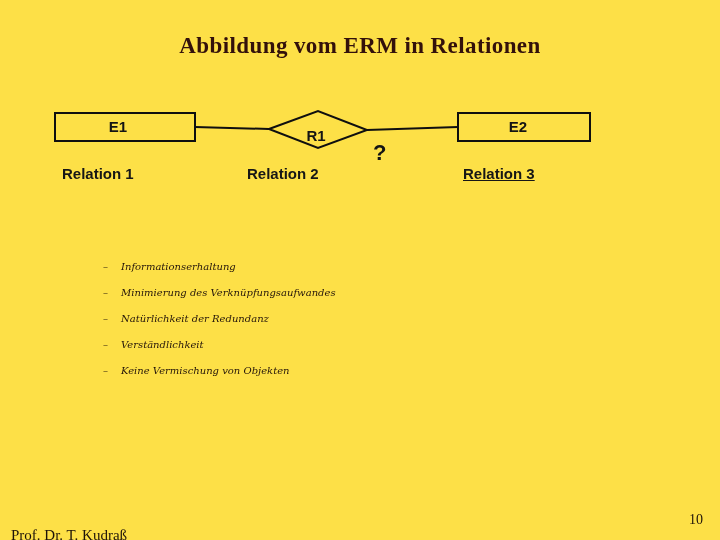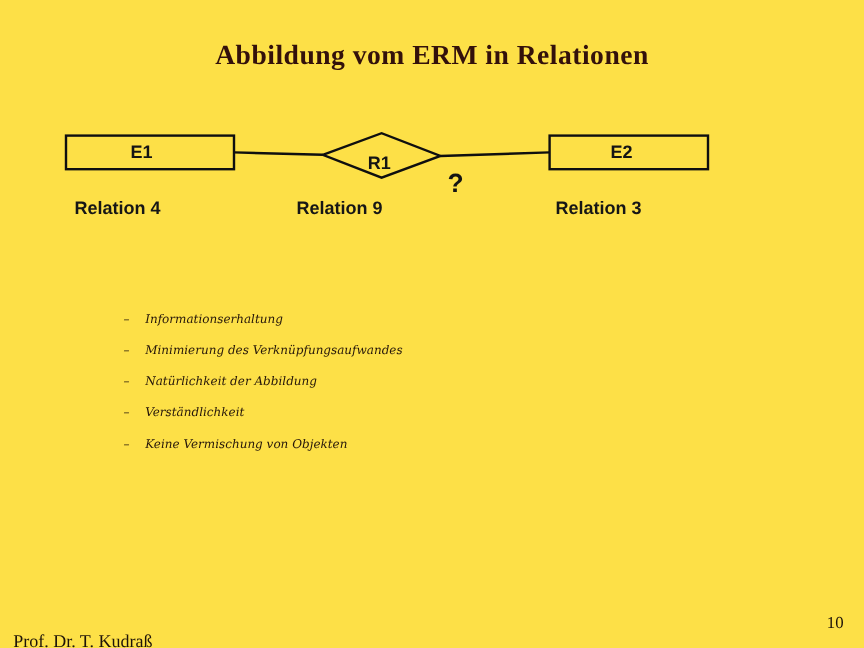--- a/index.html
+++ b/index.html
@@ -29,21 +29,21 @@
     position:absolute;left:373px;top:140px;
     font-weight:bold;font-size:22px;color:#141414;
   }
   .rlabel{
     position:absolute;top:165px;
     font-weight:bold;font-size:15px;color:#161616;
     white-space:nowrap;
   }
   .rlabel.r1{left:62px;}
   .rlabel.r2{left:247px;}
-  .rlabel.r3{left:463px;}
+  .rlabel.r3{left:463px;text-decoration:underline;}
   .bullet-heading{
     position:absolute;left:68px;top:231px;
     font-family:"DejaVu Serif",serif;font-style:italic;
     font-size:16px;color:#24150A;white-space:nowrap;
   }
   .bullet-heading .sq{
     font-style:normal;font-size:10px;
     margin-right:12px;vertical-align:2px;color:#24150A;
   }
   .sublist{
@@ -77,34 +77,34 @@
     <rect class="shape" x="55" y="13" width="140" height="28"></rect>
     <polygon class="shape" points="269,29 318,11 367,30 318,48"></polygon>
     <rect class="shape" x="458" y="13" width="132" height="28"></rect>
     <text x="118" y="32">E1</text>
     <text x="316" y="41">R1</text>
     <text x="518" y="32">E2</text>
   </svg>
 
   <div class="qmark">?</div>
 
-  <div class="rlabel r1">Relation 4</div>
-  <div class="rlabel r2">Relation 9</div>
+  <div class="rlabel r1">Relation 1</div>
+  <div class="rlabel r2">Relation 2</div>
   <div class="rlabel r3">Relation 3</div>
 
 
   <div class="sublist">
     <div class="subitem">
       <span class="dash">–</span><span>Informationserhaltung</span>
     </div>
     <div class="subitem">
       <span class="dash">–</span><span>Minimierung des Verknüpfungsaufwandes</span>
     </div>
     <div class="subitem">
-      <span class="dash">–</span><span>Natürlichkeit der Abbildung</span>
+      <span class="dash">–</span><span>Natürlichkeit der Redundanz</span>
     </div>
     <div class="subitem">
       <span class="dash">–</span><span>Verständlichkeit</span>
     </div>
     <div class="subitem">
       <span class="dash">–</span><span>Keine Vermischung von Objekten</span>
     </div>
   </div>
 
   <div class="footer-author">Prof. Dr. T. Kudraß</div>

